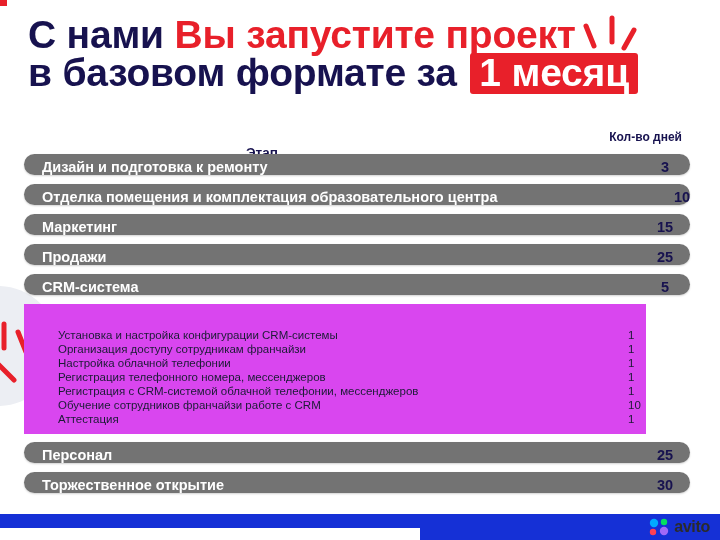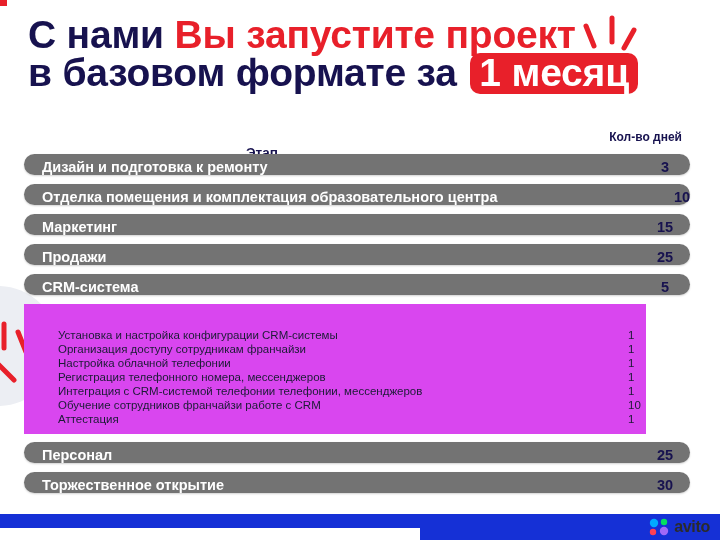--- a/index.html
+++ b/index.html
@@ -89,21 +89,21 @@
   }
   .title-red {
     color: #e8202a;
   }
   .title-hl {
     display: inline-block;
     background: #e8202a;
     color: #ffffff;
     padding: 1px 9px 3px 9px;
     margin-left: 3px;
-    border-radius: 10px;
+    border-radius: 3px;
   }
 
   
   .table-head {
     position: absolute;
     left: 24px;
     top: 130px;
     width: 666px;
     height: 20px;
     z-index: 4;
@@ -297,21 +297,21 @@
       </div>
       <div class="sub-item">
         <span class="sub-text">Настройка облачной телефонии</span>
         <span class="sub-count">1</span>
       </div>
       <div class="sub-item">
         <span class="sub-text">Регистрация телефонного номера, мессенджеров</span>
         <span class="sub-count">1</span>
       </div>
       <div class="sub-item">
-        <span class="sub-text">Интеграция с CRM-системой телефонии телефонии, мессенджеров</span>
+        <span class="sub-text">Регистрация с CRM-системой облачной телефонии, мессенджеров</span>
         <span class="sub-count">1</span>
       </div>
       <div class="sub-item">
         <span class="sub-text">Обучение сотрудников франчайзи работе с CRM</span>
         <span class="sub-count">10</span>
       </div>
       <div class="sub-item">
         <span class="sub-text">Аттестация</span>
         <span class="sub-count">1</span>
       </div>

